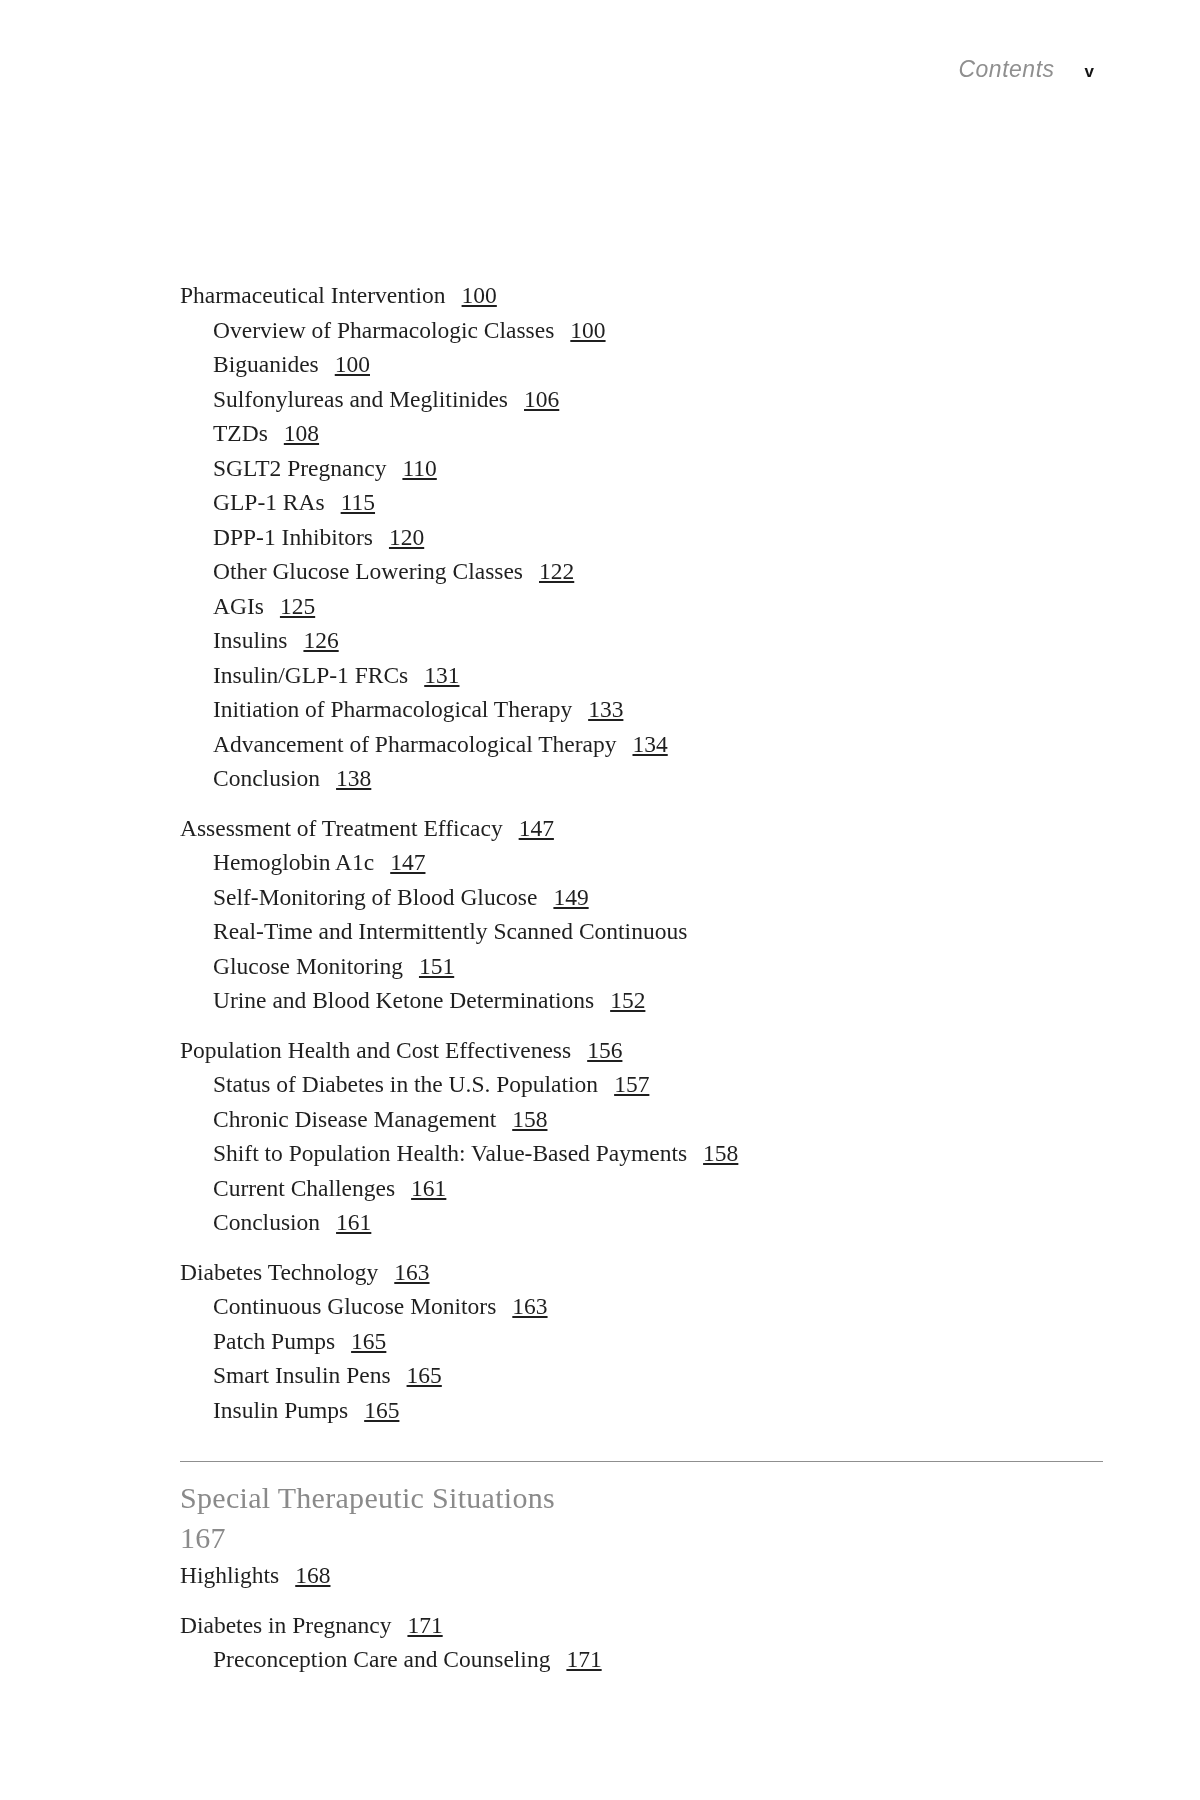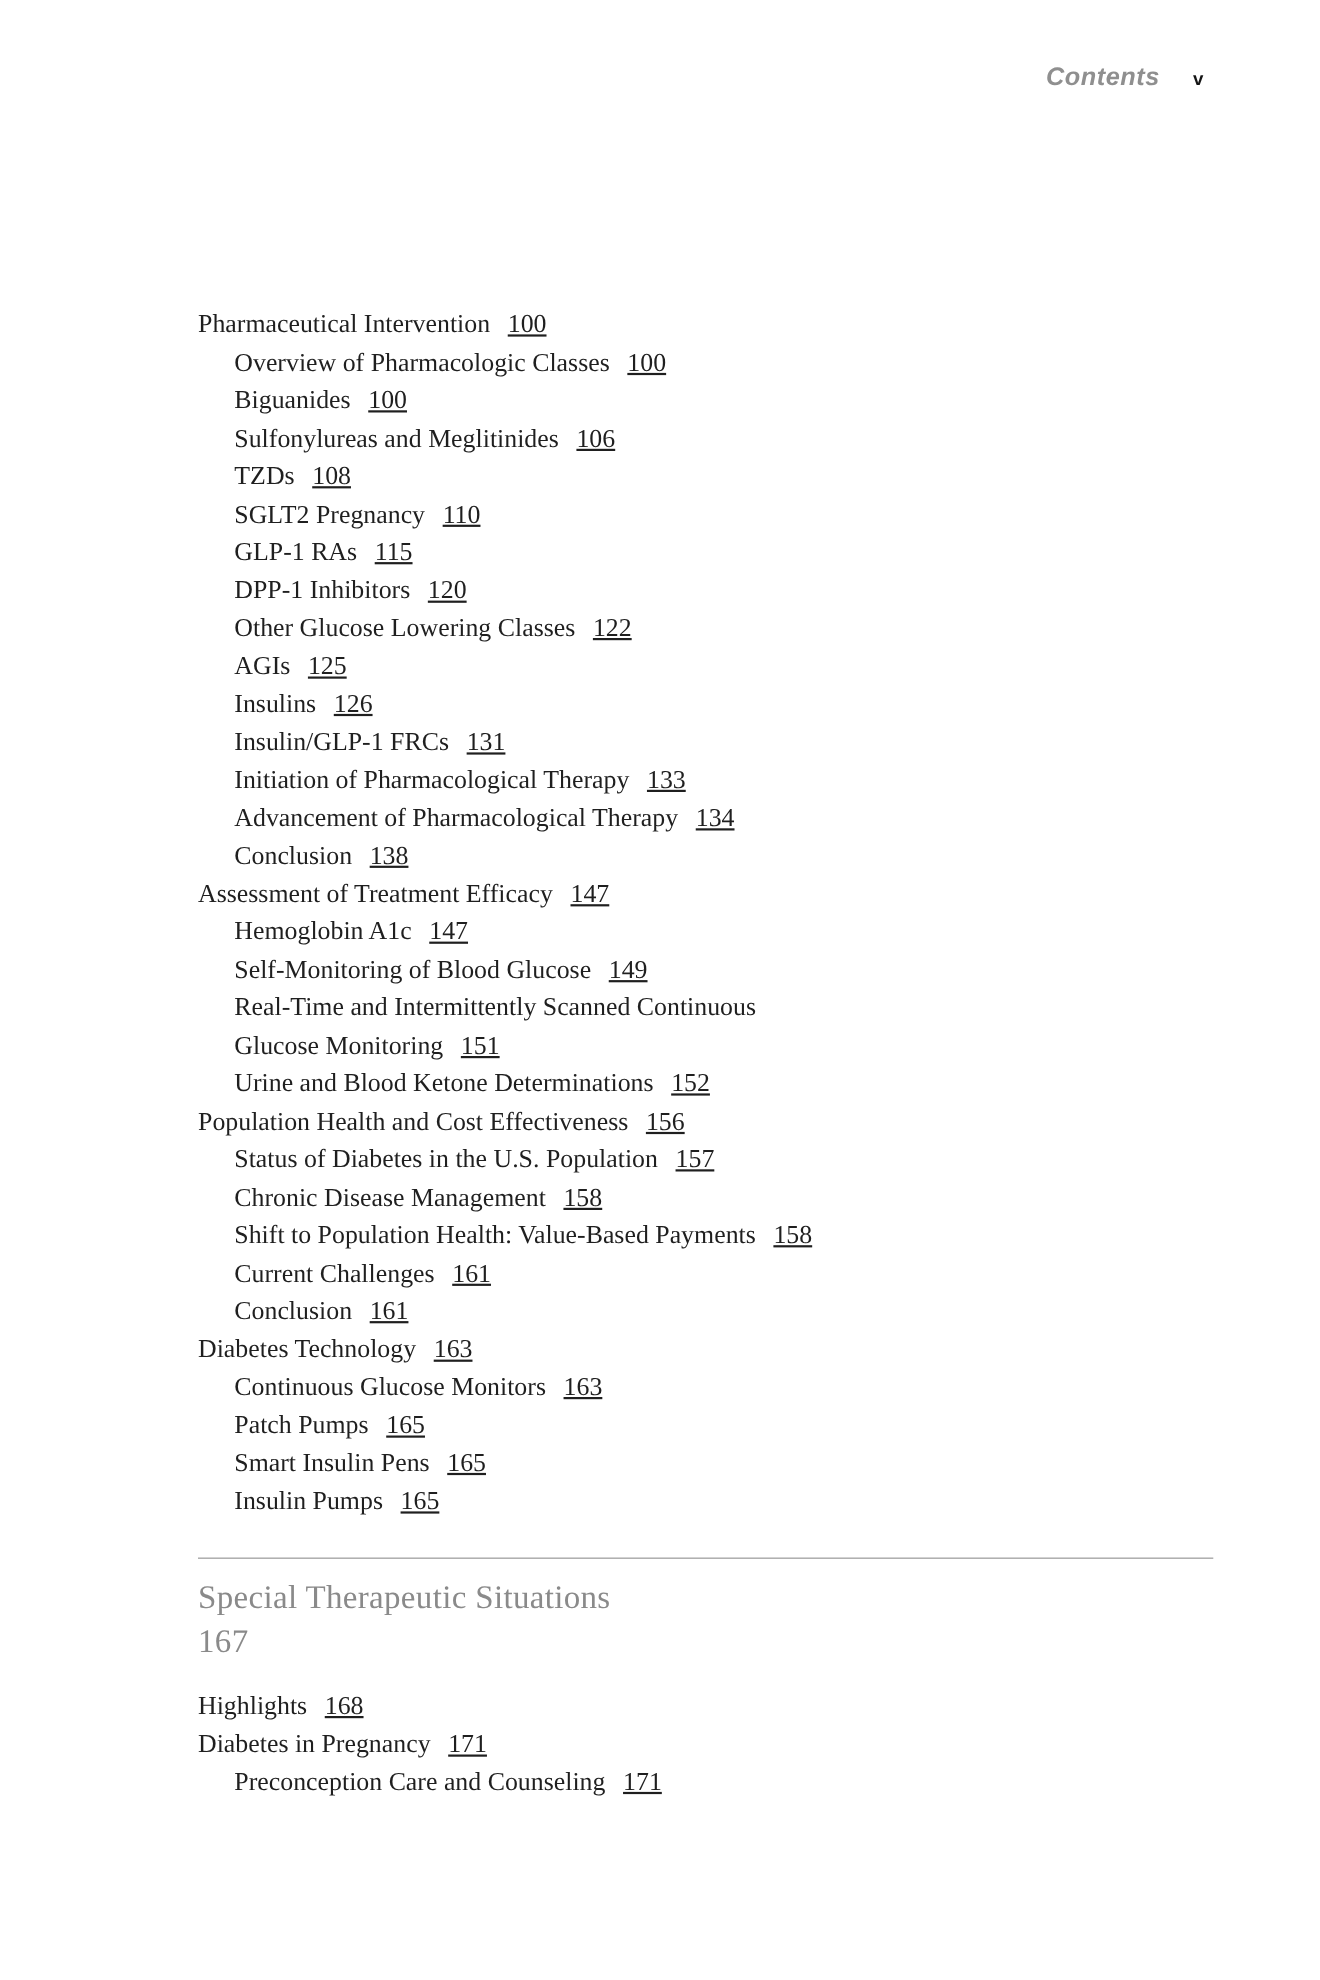--- a/index.html
+++ b/index.html
@@ -15,21 +15,21 @@
   .running-header {
     position: absolute;
     top: 56px;
     right: 106px;
     display: flex;
     align-items: baseline;
   }
   .running-title {
     font-family: "Liberation Sans", "DejaVu Sans", sans-serif;
     font-style: italic;
-    font-weight: 700;
+    font-weight: 400;
     font-size: 23px;
     color: #8f8f8f;
     letter-spacing: 0.5px;
   }
   .folio {
     font-family: "Liberation Sans", "DejaVu Sans", sans-serif;
     font-weight: 700;
     font-size: 17px;
     color: #141414;
     margin-left: 30px;
@@ -40,40 +40,40 @@
     top: 278px;
     left: 180px;
     width: 923px;
     color: #1f1f1f;
     font-size: 23.5px;
   }
   .toc-entry { line-height: 34.5px; white-space: nowrap; }
   .toc-entry.lvl1 { padding-left: 33px; }
   .lab { }
   .pg { margin-left: 16px; text-decoration: underline; }
-  .group + .group { }
+  .group + .group { margin-top: 15px; }
   
   .divider-rule {
     margin-top: 34px;
     border: none;
     border-top: 1px solid #8f8f8f;
     height: 0;
   }
   .section-row {
     display: flex;
     justify-content: space-between;
     align-items: baseline;
     margin-top: 16px;
     font-size: 30px;
     line-height: 40px;
     color: #8a8a8a;
     letter-spacing: 0.3px;
     flex-direction: column;
   }
-  .groups-after .group:first-child { margin-top: 21px; }
+  .groups-after .group:first-child { }
 </style>
 </head>
 <body>
 
 <div class="page">
 
   <div class="running-header">
     <span class="running-title">Contents</span>
     <span class="folio">v</span>
   </div>

